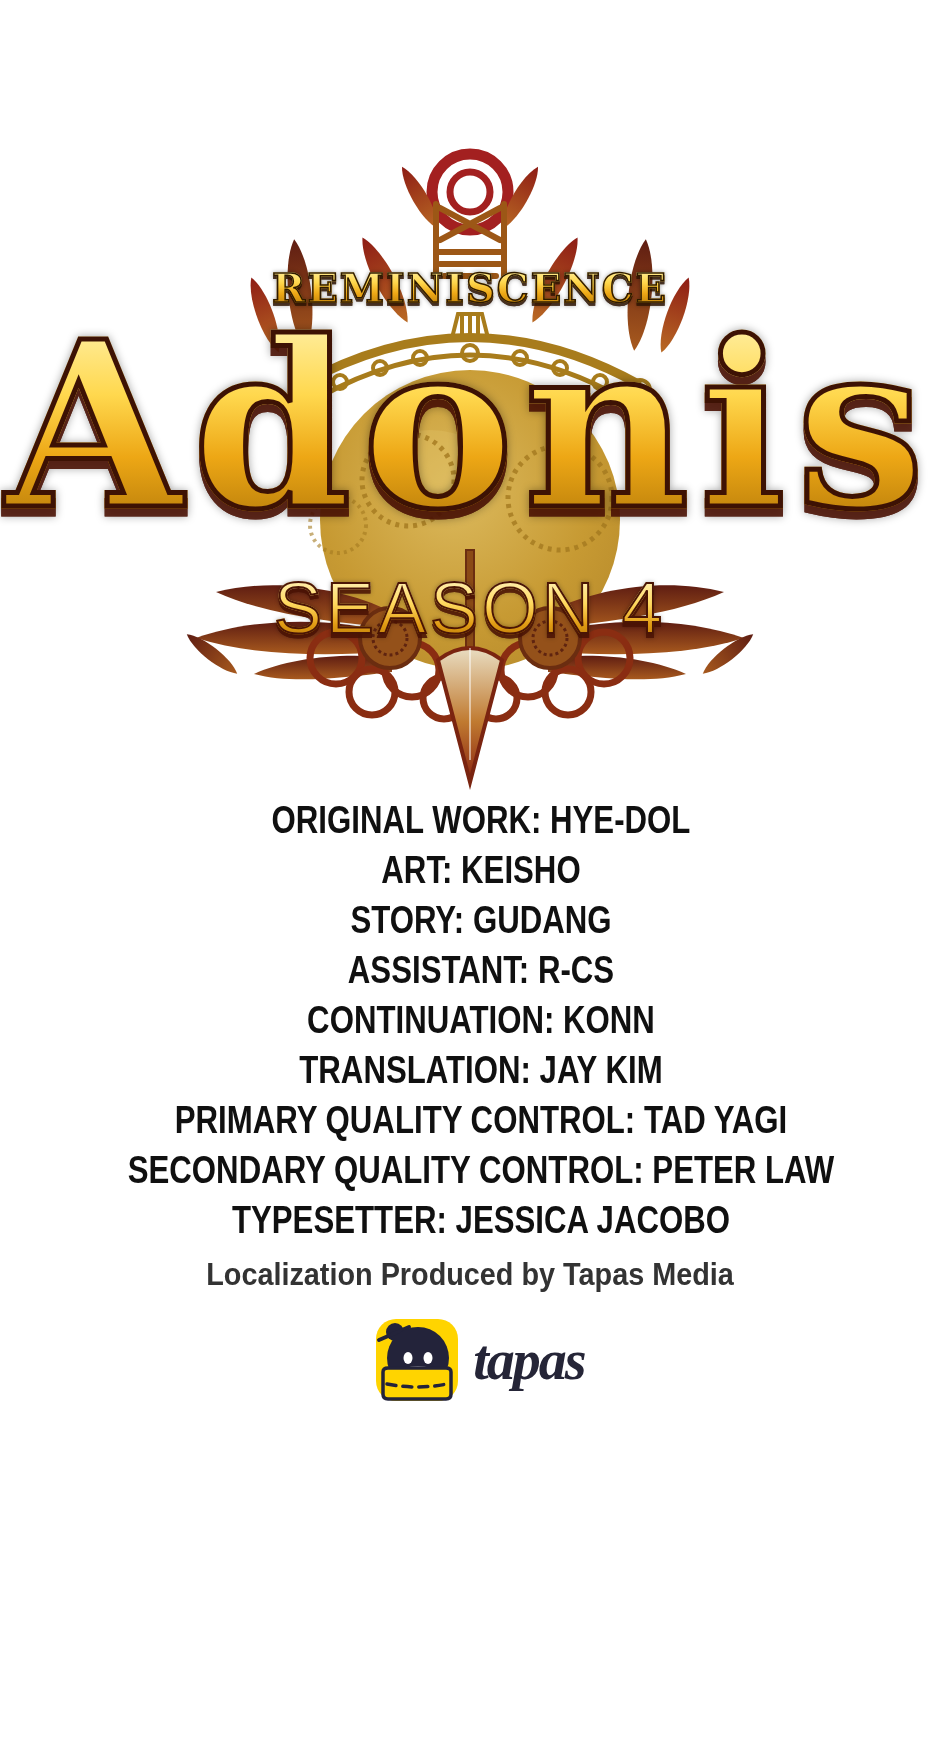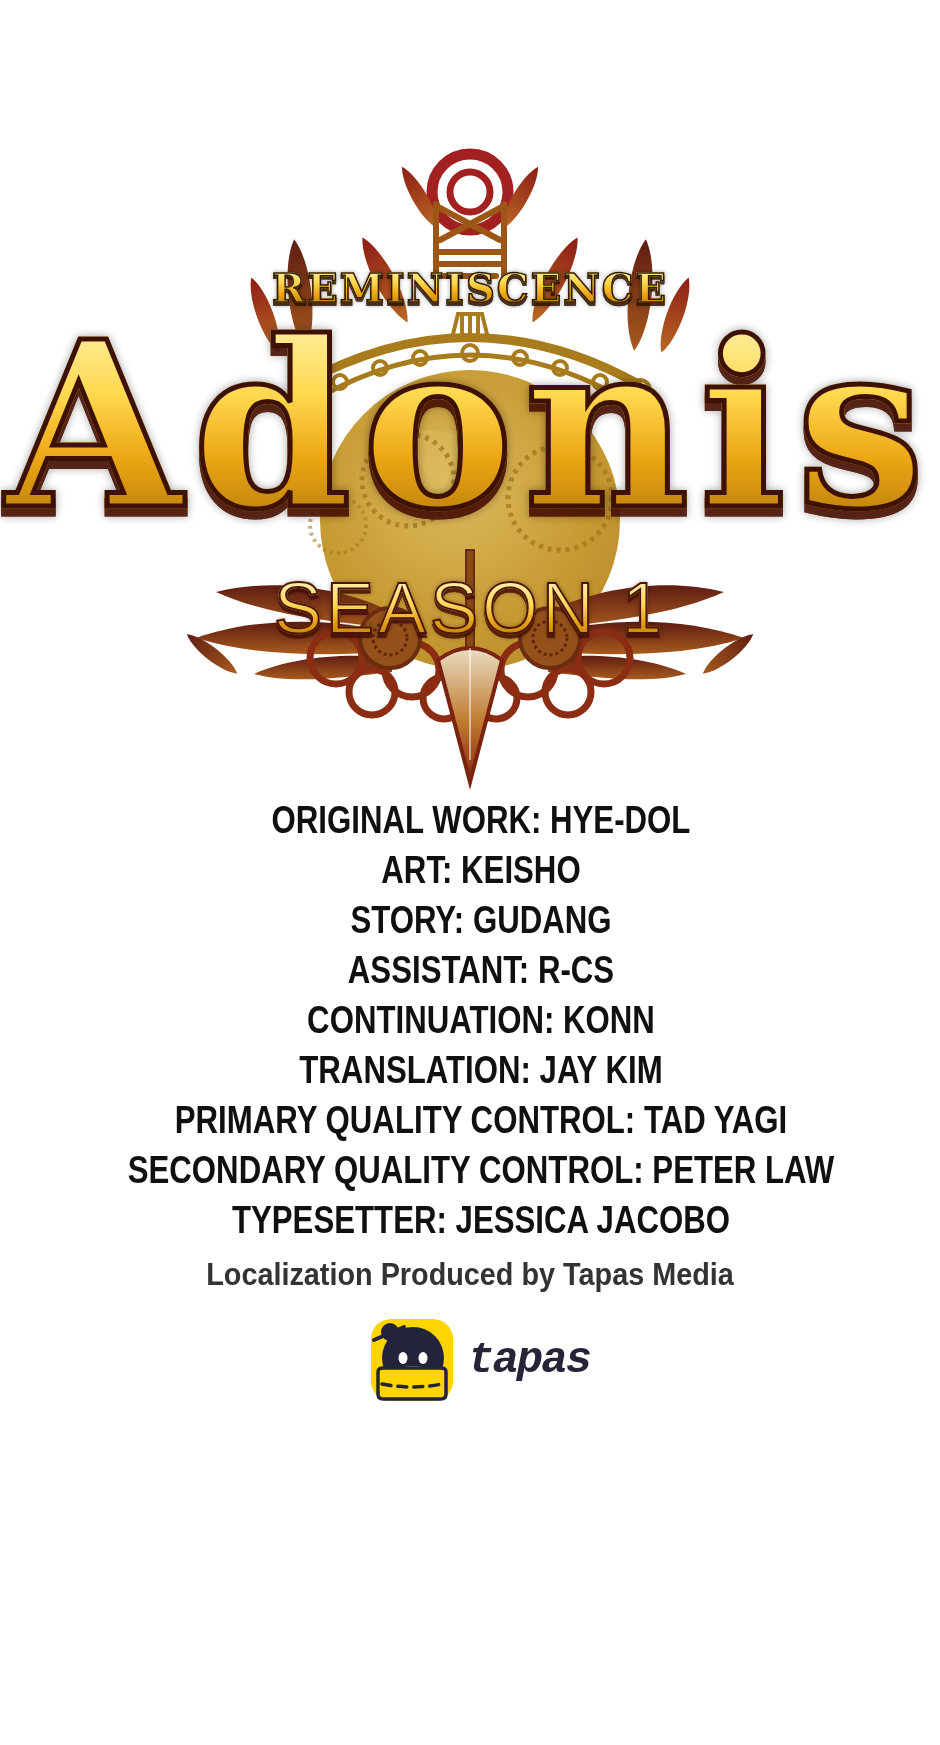--- a/index.html
+++ b/index.html
@@ -38,22 +38,22 @@
     transform:scaleX(0.8);transform-origin:center;white-space:nowrap;
   }
   .localization{
     top:1252px;font-size:32px;line-height:44px;font-weight:bold;color:#333333;
     transform:scaleX(0.9);transform-origin:center;
   }
 
   
   .tapas-row{top:1318px;display:flex;justify-content:center;align-items:center;gap:14px;padding-left:10px;}
   .tapas-wordmark{
-    font-family:Liberation Mono, monospace;font-weight:bold;font-style:italic;
-    font-size:44px;letter-spacing:-2px;color:#252537;line-height:84px;
+    font-family:Liberation Serif, serif;font-weight:bold;font-style:italic;
+    font-size:56px;letter-spacing:-2px;color:#252537;line-height:84px;
   }
   .crest{position:absolute;left:0;top:100px;}
 </style>
 </head>
 <body>
 
 <div class="page">
 
   <svg class="crest" width="940" height="700" viewBox="0 0 940 700">
     <defs>
@@ -157,21 +157,21 @@
 
     <g>
       <rect x="466" y="450" width="8" height="110" fill="#8a4a16" stroke="#6b2d10" stroke-width="2"></rect>
       <path d="M470,682 L438,560 Q470,536 502,560 Z" fill="url(#gradBlade)" stroke="#7a2410" stroke-width="4"></path>
       <path d="M470,548 V660" stroke="#ffffff" stroke-width="2" opacity="0.5"></path>
     </g>
   </svg>
 
   <div class="abs goldtext reminiscence">REMINISCENCE</div>
   <div class="abs goldtext adonis">Adonis</div>
-  <div class="abs season">SEASON 1</div>
+  <div class="abs season">SEASON 4</div>
 
   <div class="abs credits">
     <div class="credit-line">ORIGINAL WORK: HYE-DOL</div>
     <div class="credit-line">ART: KEISHO</div>
     <div class="credit-line">STORY: GUDANG</div>
     <div class="credit-line">ASSISTANT: R-CS</div>
     <div class="credit-line">CONTINUATION: KONN</div>
     <div class="credit-line">TRANSLATION: JAY KIM</div>
     <div class="credit-line">PRIMARY QUALITY CONTROL: TAD YAGI</div>
     <div class="credit-line">SECONDARY QUALITY CONTROL: PETER LAW</div>

